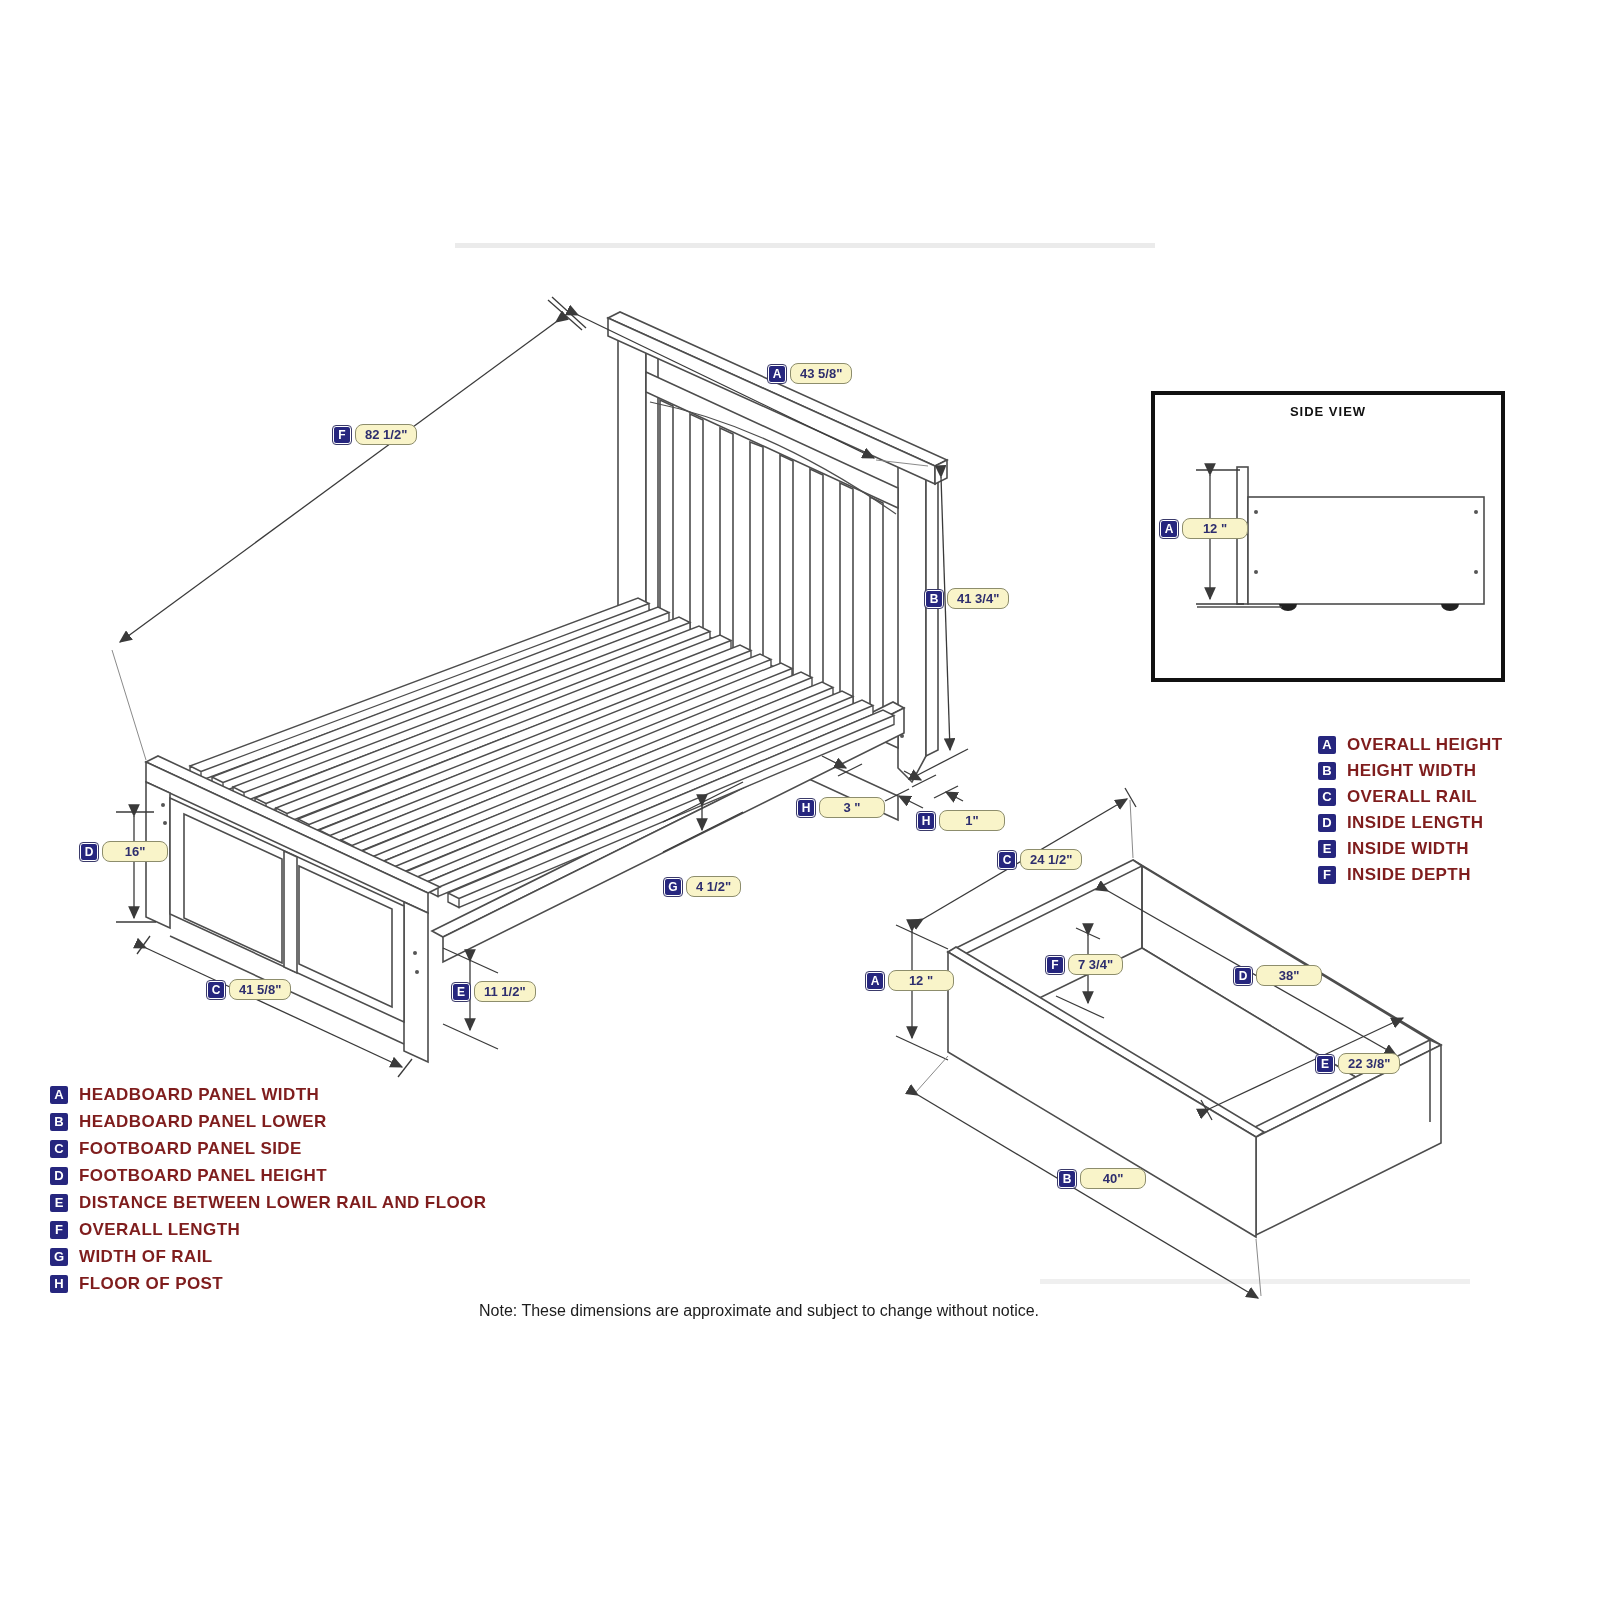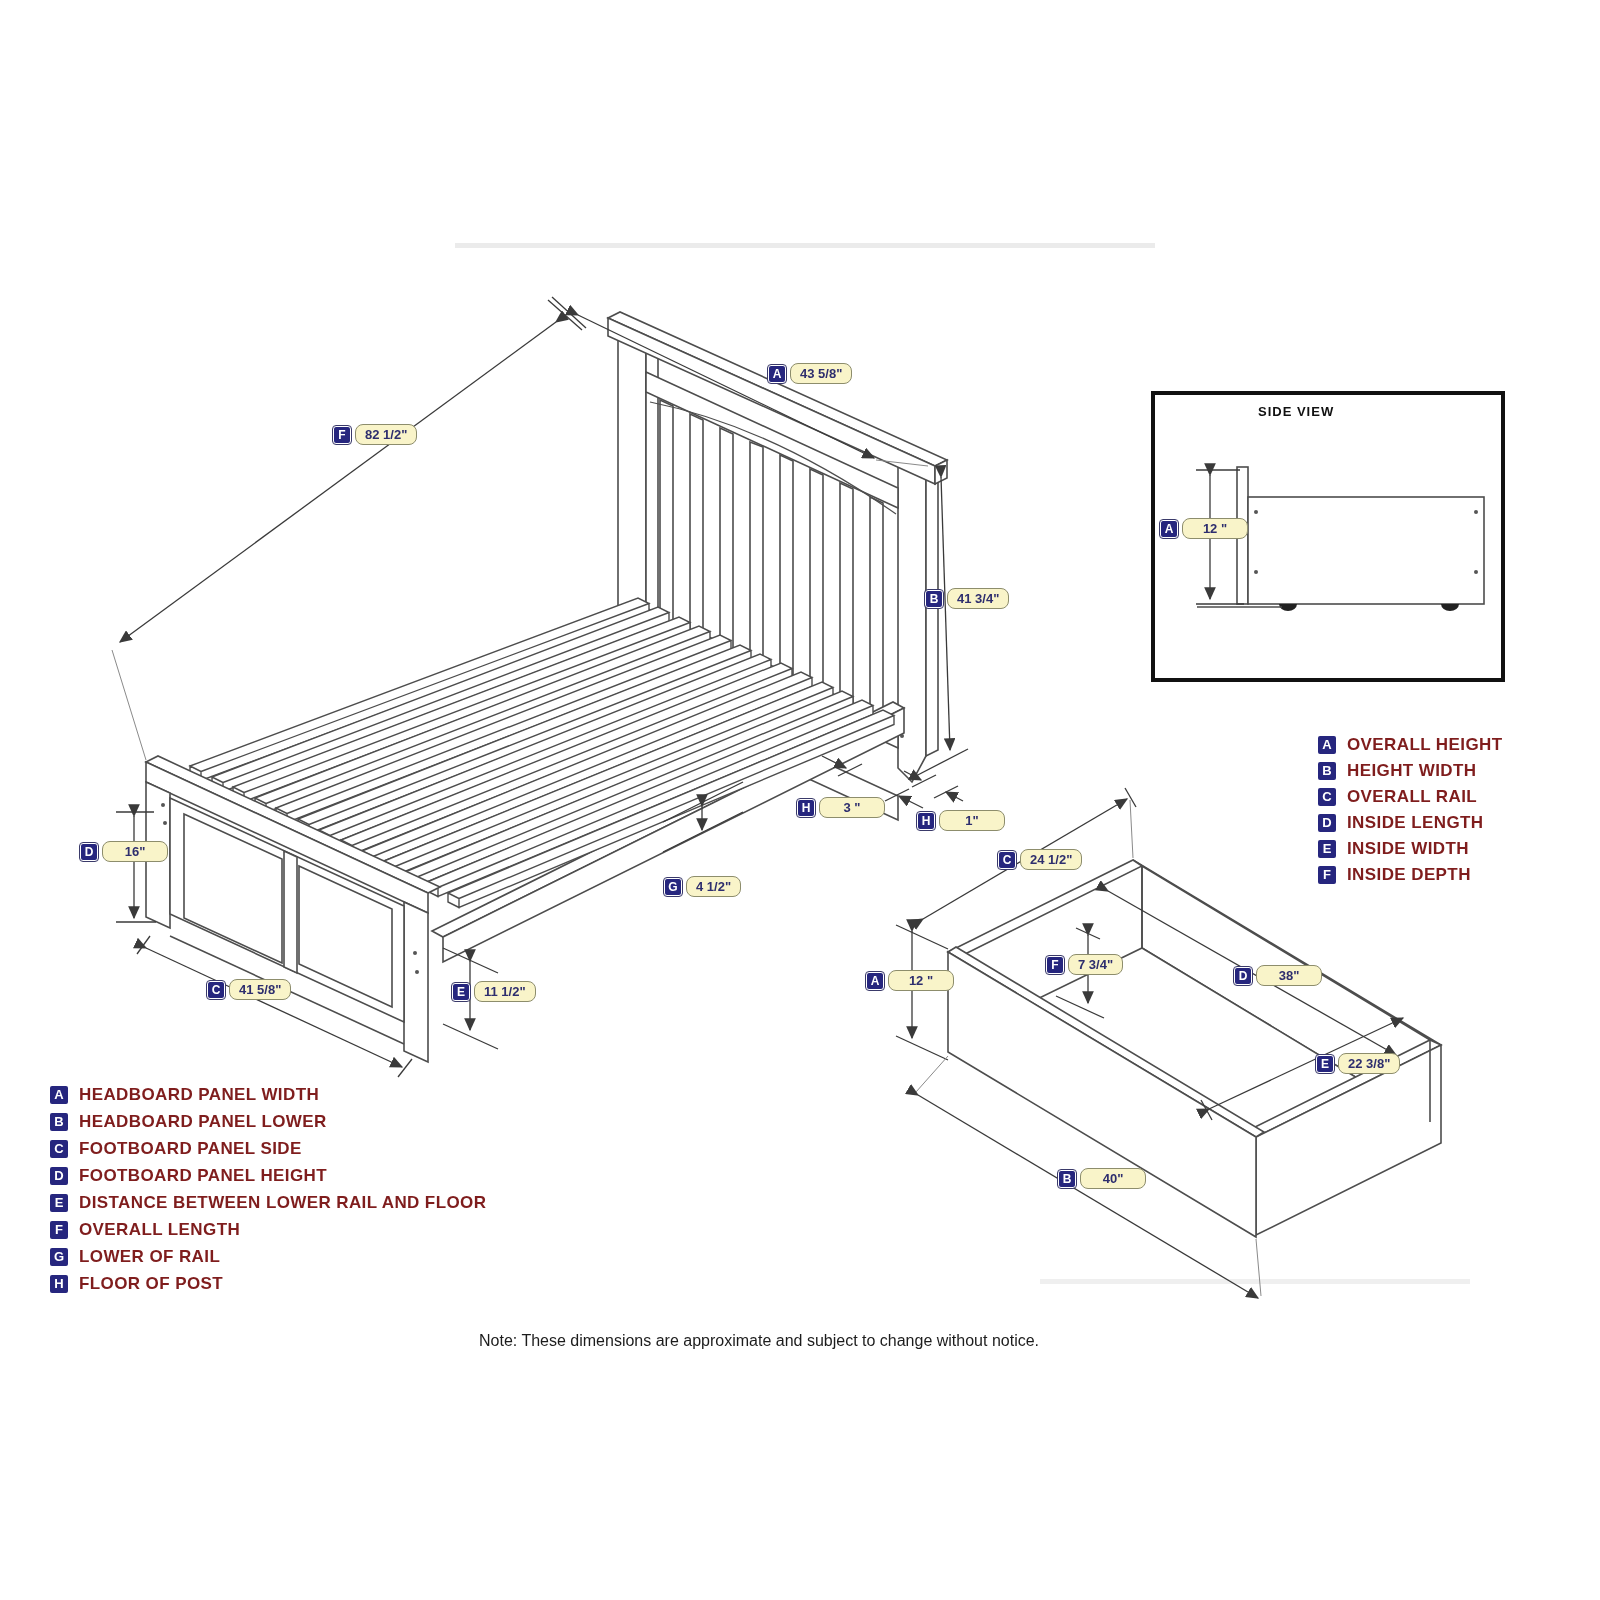--- a/index.html
+++ b/index.html
@@ -19,21 +19,21 @@
 
   
   .lrow{position:absolute;display:flex;align-items:center;gap:11px;z-index:3;}
   .lbadge{width:18px;height:18px;background:#26267e;color:#fff;
           font:bold 13px/18px "Liberation Sans",sans-serif;text-align:center;
           border-radius:2px;flex:0 0 auto;}
   .ltext{font:bold 17px/18px "Liberation Sans",sans-serif;color:#7f1d1d;
          letter-spacing:.4px;white-space:nowrap;}
 
   .sv-title{position:absolute;z-index:3;font:bold 13px/14px "Liberation Sans",sans-serif;
-            letter-spacing:1px;color:#111;text-align:left;width:140px;}
+            letter-spacing:1px;color:#111;text-align:center;width:140px;}
   .note{position:absolute;z-index:3;font:16px/20px "Liberation Sans",sans-serif;color:#1c1c1c;}
 </style>
 </head>
 <body>
 
 <div id="stage">
 
 <svg id="artwork" width="1600" height="1600" viewBox="0 0 1600 1600">
   <defs>
     <marker id="arr" markerWidth="11" markerHeight="9" refX="9" refY="4.5" orient="auto">
@@ -339,22 +339,22 @@
 <div class="lrow" style="left:50px;top:1194px;">
   <span class="lbadge">E</span>
   <span class="ltext">DISTANCE BETWEEN LOWER RAIL AND FLOOR</span>
 </div>
 <div class="lrow" style="left:50px;top:1221px;">
   <span class="lbadge">F</span>
   <span class="ltext">OVERALL LENGTH</span>
 </div>
 <div class="lrow" style="left:50px;top:1248px;">
   <span class="lbadge">G</span>
-  <span class="ltext">LOWER OF RAIL</span>
+  <span class="ltext">WIDTH OF RAIL</span>
 </div>
 <div class="lrow" style="left:50px;top:1275px;">
   <span class="lbadge">H</span>
   <span class="ltext">FLOOR OF POST</span>
 </div>
 
-<div class="note" style="left:479px;top:1331px;">Note:  These dimensions are approximate and subject to change without notice.</div>
+<div class="note" style="left:479px;top:1301px;">Note:  These dimensions are approximate and subject to change without notice.</div>
 
 </div>
 
 </body></html>

